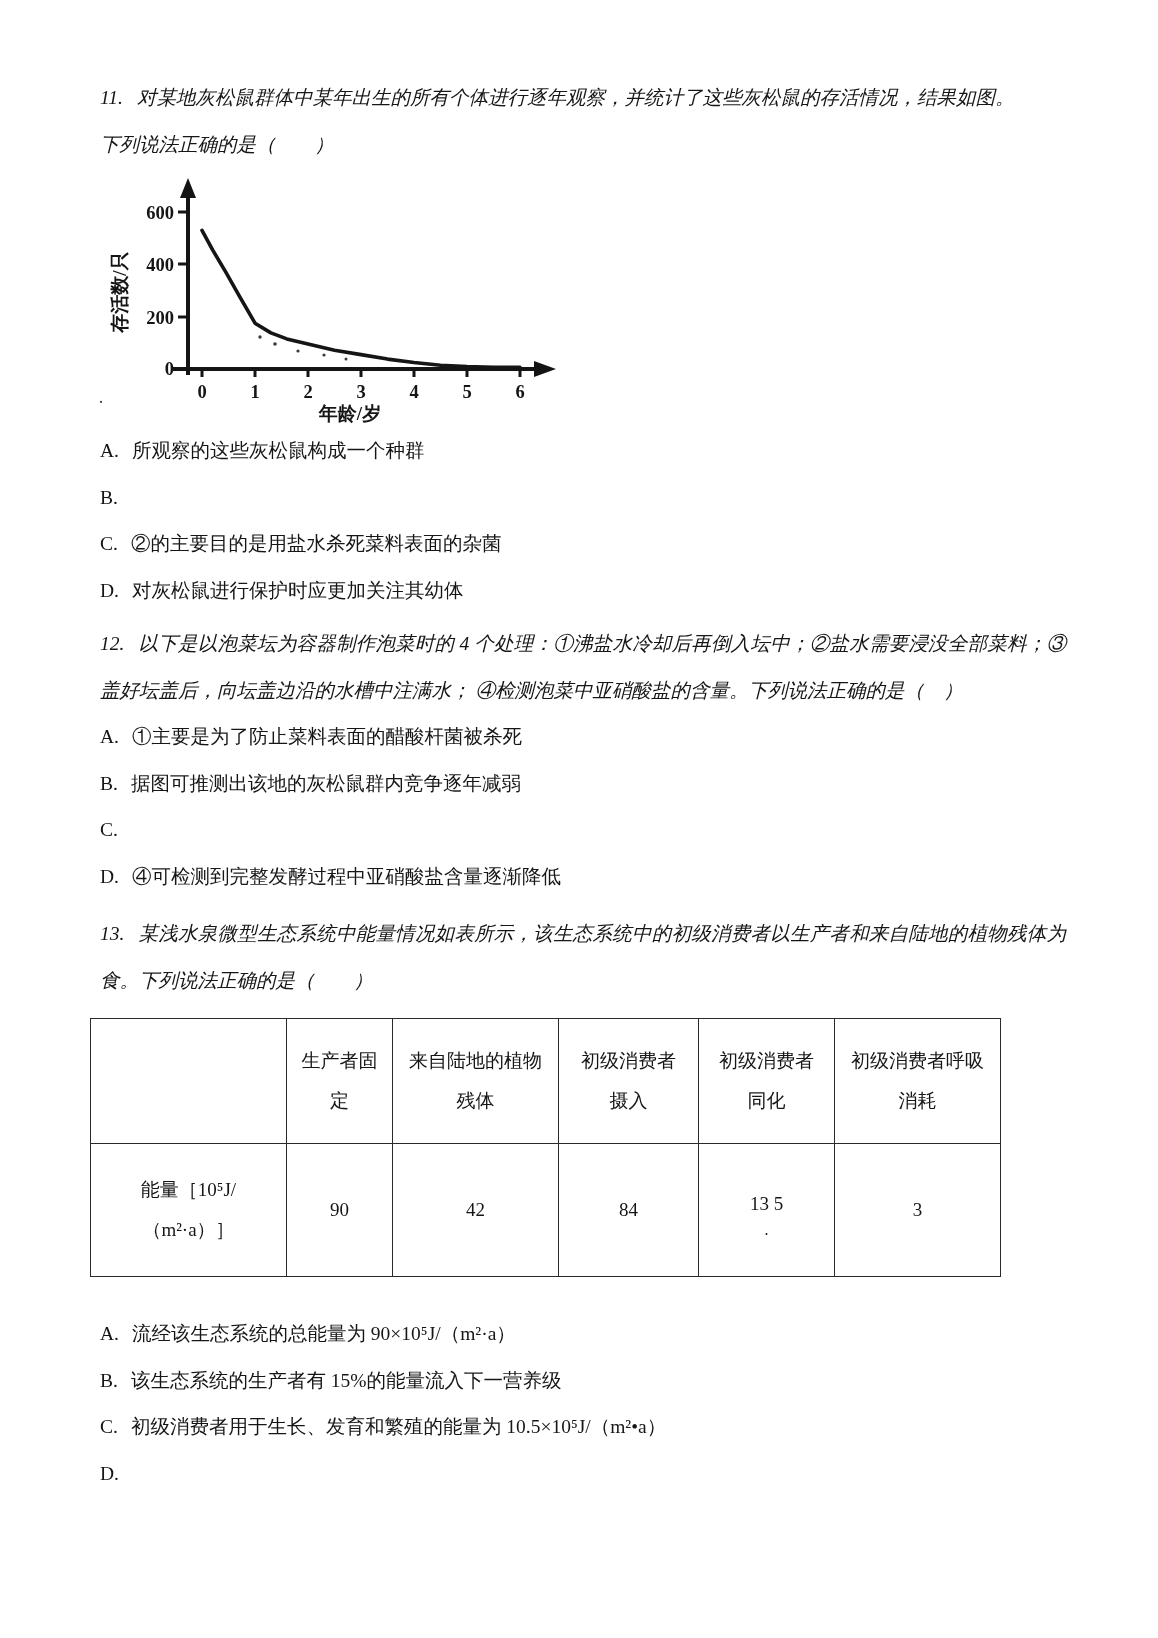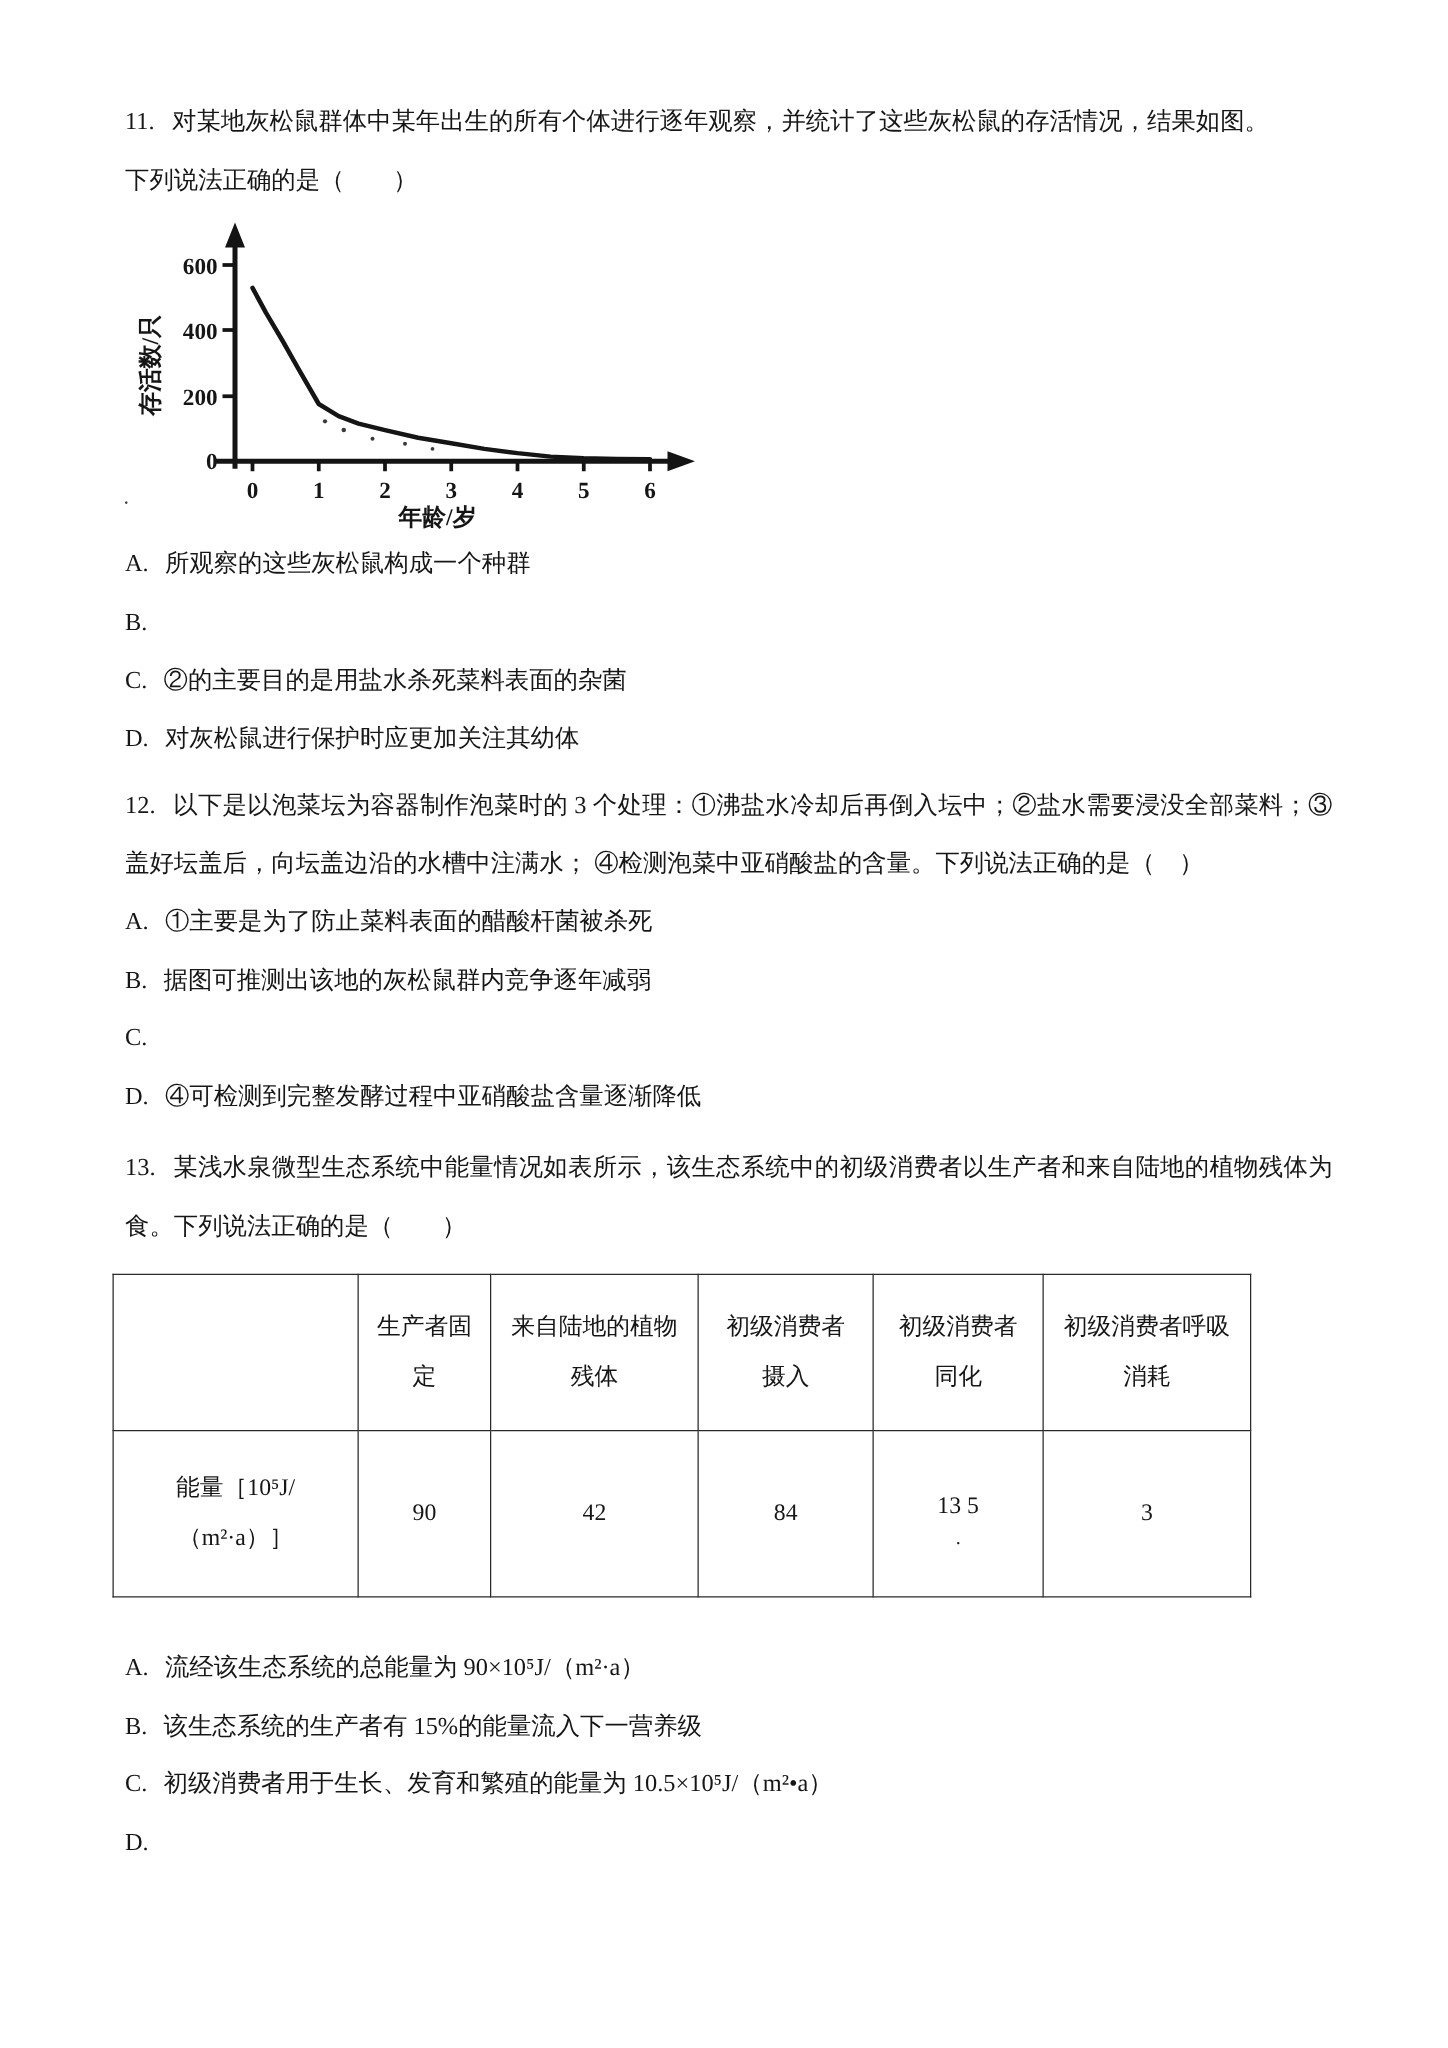--- a/index.html
+++ b/index.html
@@ -7,21 +7,21 @@
   .page {
     width: 1158px; height: 1638px;
     background: #ffffff;
     position: relative; overflow: hidden;
     font-family: "Liberation Serif", "DejaVu Serif", serif;
     color: #161616;
   }
   .content { padding: 74px 92px 0 100px; }
   .para {
     font-size: 19.5px; line-height: 47px;
-    margin: 0; text-align: justify;
+    margin: 0; text-align: justify; font-style: italic;
   }
   .q-number { display: inline-block; margin-right: 14px; }
   .option {
     font-size: 19.5px; line-height: 46.5px;
     margin: 0; display: flex; align-items: baseline;
   }
   .opt-label { flex: 0 0 auto; margin-right: 13px; }
   .chart-wrap { margin: 4px 0 0 0; width: 470px; }
   svg text { font-family: "Liberation Serif", "DejaVu Serif", serif; fill: #151515; }
   .axis-label { font-size: 19px; font-weight: bold; }
@@ -121,21 +121,21 @@
           <span>②的主要目的是用盐水杀死菜料表面的杂菌</span>
         </p>
       <p class="option">
           <span class="opt-label">D.</span>
           <span>对灰松鼠进行保护时应更加关注其幼体</span>
         </p>
     </div>
 
     <div class="gap-sm"></div>
 
-    <p class="para"><span class="q-number">12.</span><span>以下是以泡菜坛为容器制作泡菜时的 3 个处理：①沸盐水冷却后再倒入坛中；②盐水需要浸没全部菜料；③盖好坛盖后，向坛盖边沿的水槽中注满水； ④检测泡菜中亚硝酸盐的含量。下列说法正确的是（　）</span></p>
+    <p class="para"><span class="q-number">12.</span><span>以下是以泡菜坛为容器制作泡菜时的 4 个处理：①沸盐水冷却后再倒入坛中；②盐水需要浸没全部菜料；③盖好坛盖后，向坛盖边沿的水槽中注满水； ④检测泡菜中亚硝酸盐的含量。下列说法正确的是（　）</span></p>
 
     <div>
       <p class="option">
           <span class="opt-label">A.</span>
           <span>①主要是为了防止菜料表面的醋酸杆菌被杀死</span>
         </p>
       <p class="option">
           <span class="opt-label">B.</span>
           <span>据图可推测出该地的灰松鼠群内竞争逐年减弱</span>
         </p>

